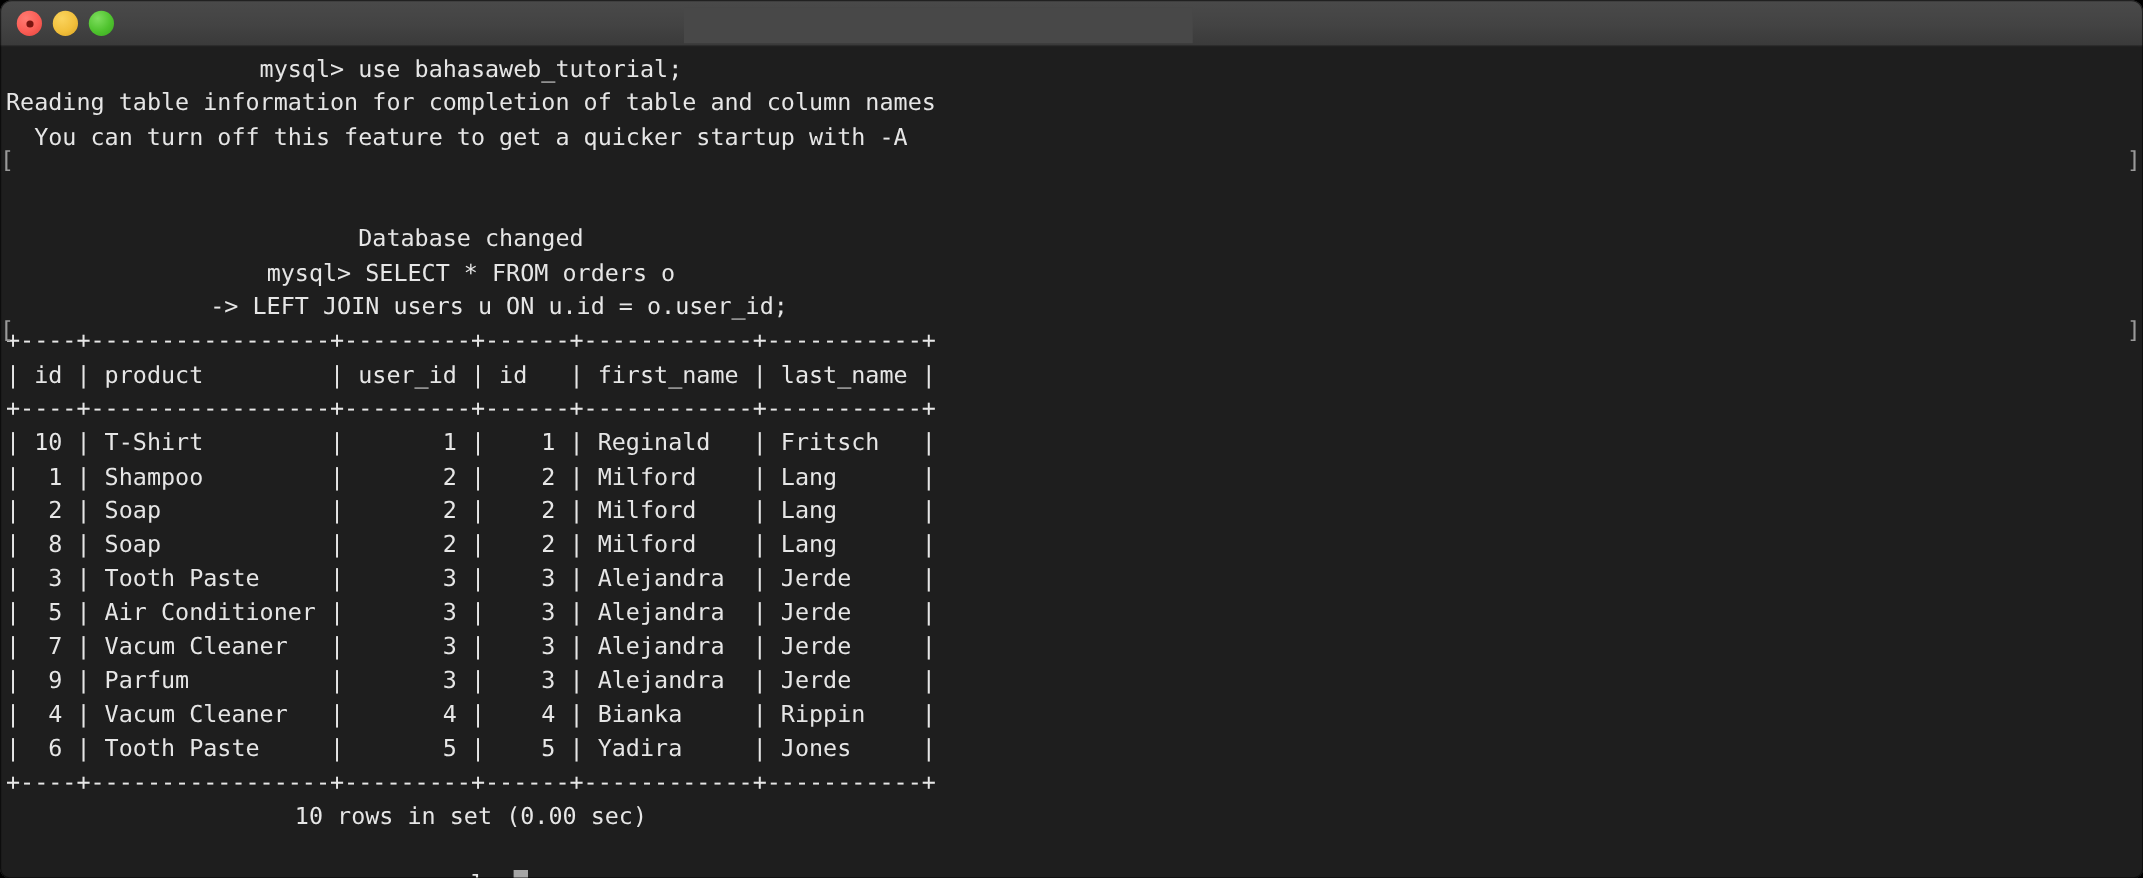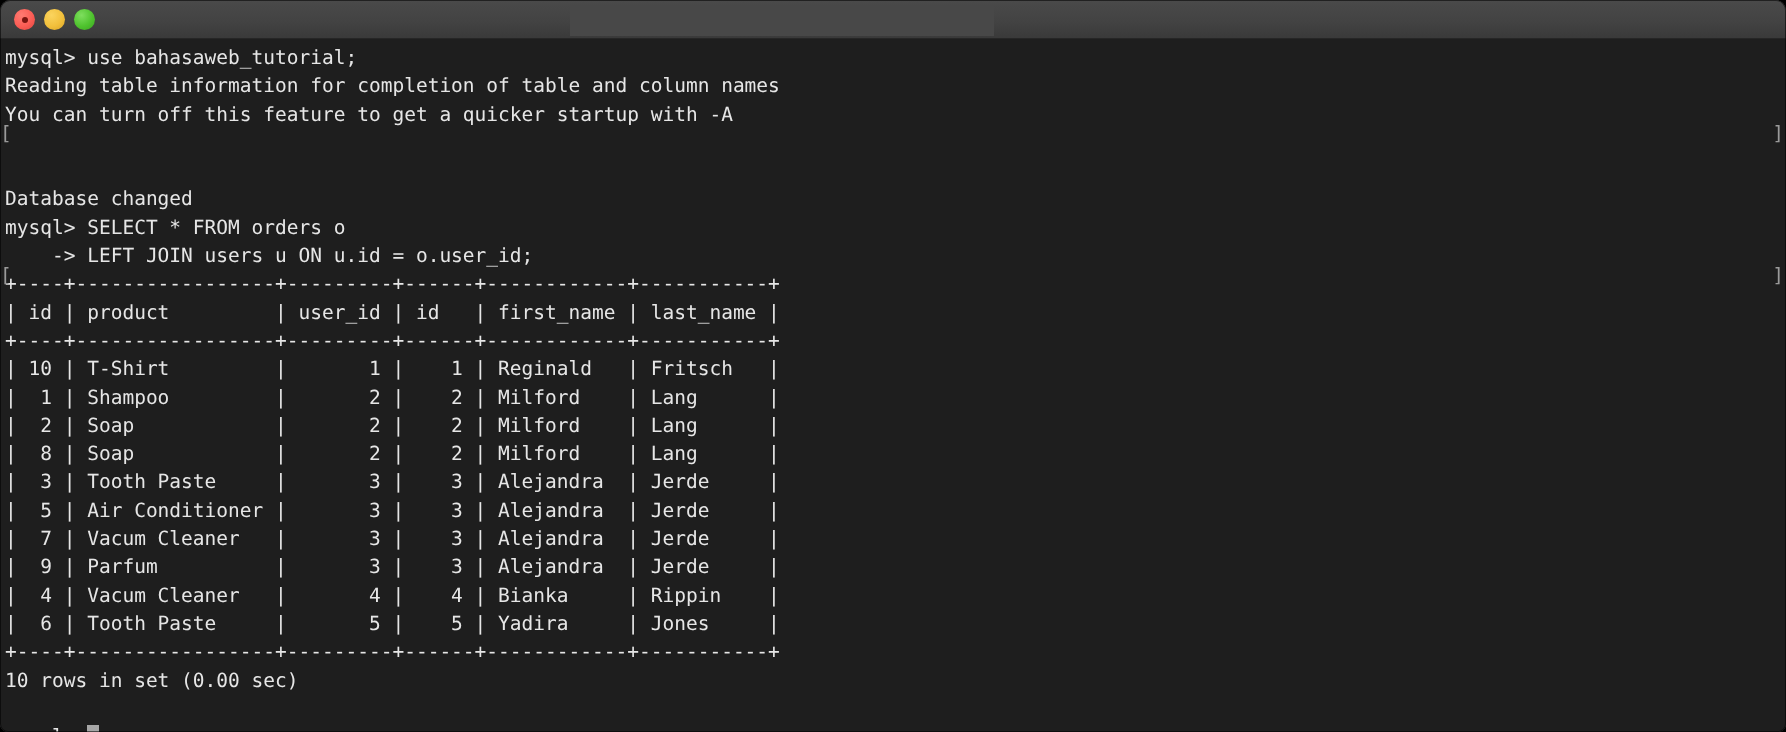--- a/index.html
+++ b/index.html
@@ -73,20 +73,21 @@
   
   #terminal-body {
     position: absolute;
     left: 0;
     top: 39px;
     width: 1786px;
     height: 693px;
     background: #1e1e1e;
     box-sizing: border-box;
     overflow: hidden;
+    text-align: center;
   }
 
   #console-text {
     position: absolute;
     left: 5px;
     top: 5px;
     margin: 0;
     font-family: "DejaVu Sans Mono", "Liberation Mono", monospace;
     font-size: 19.5px;
     line-height: 28.3px;

